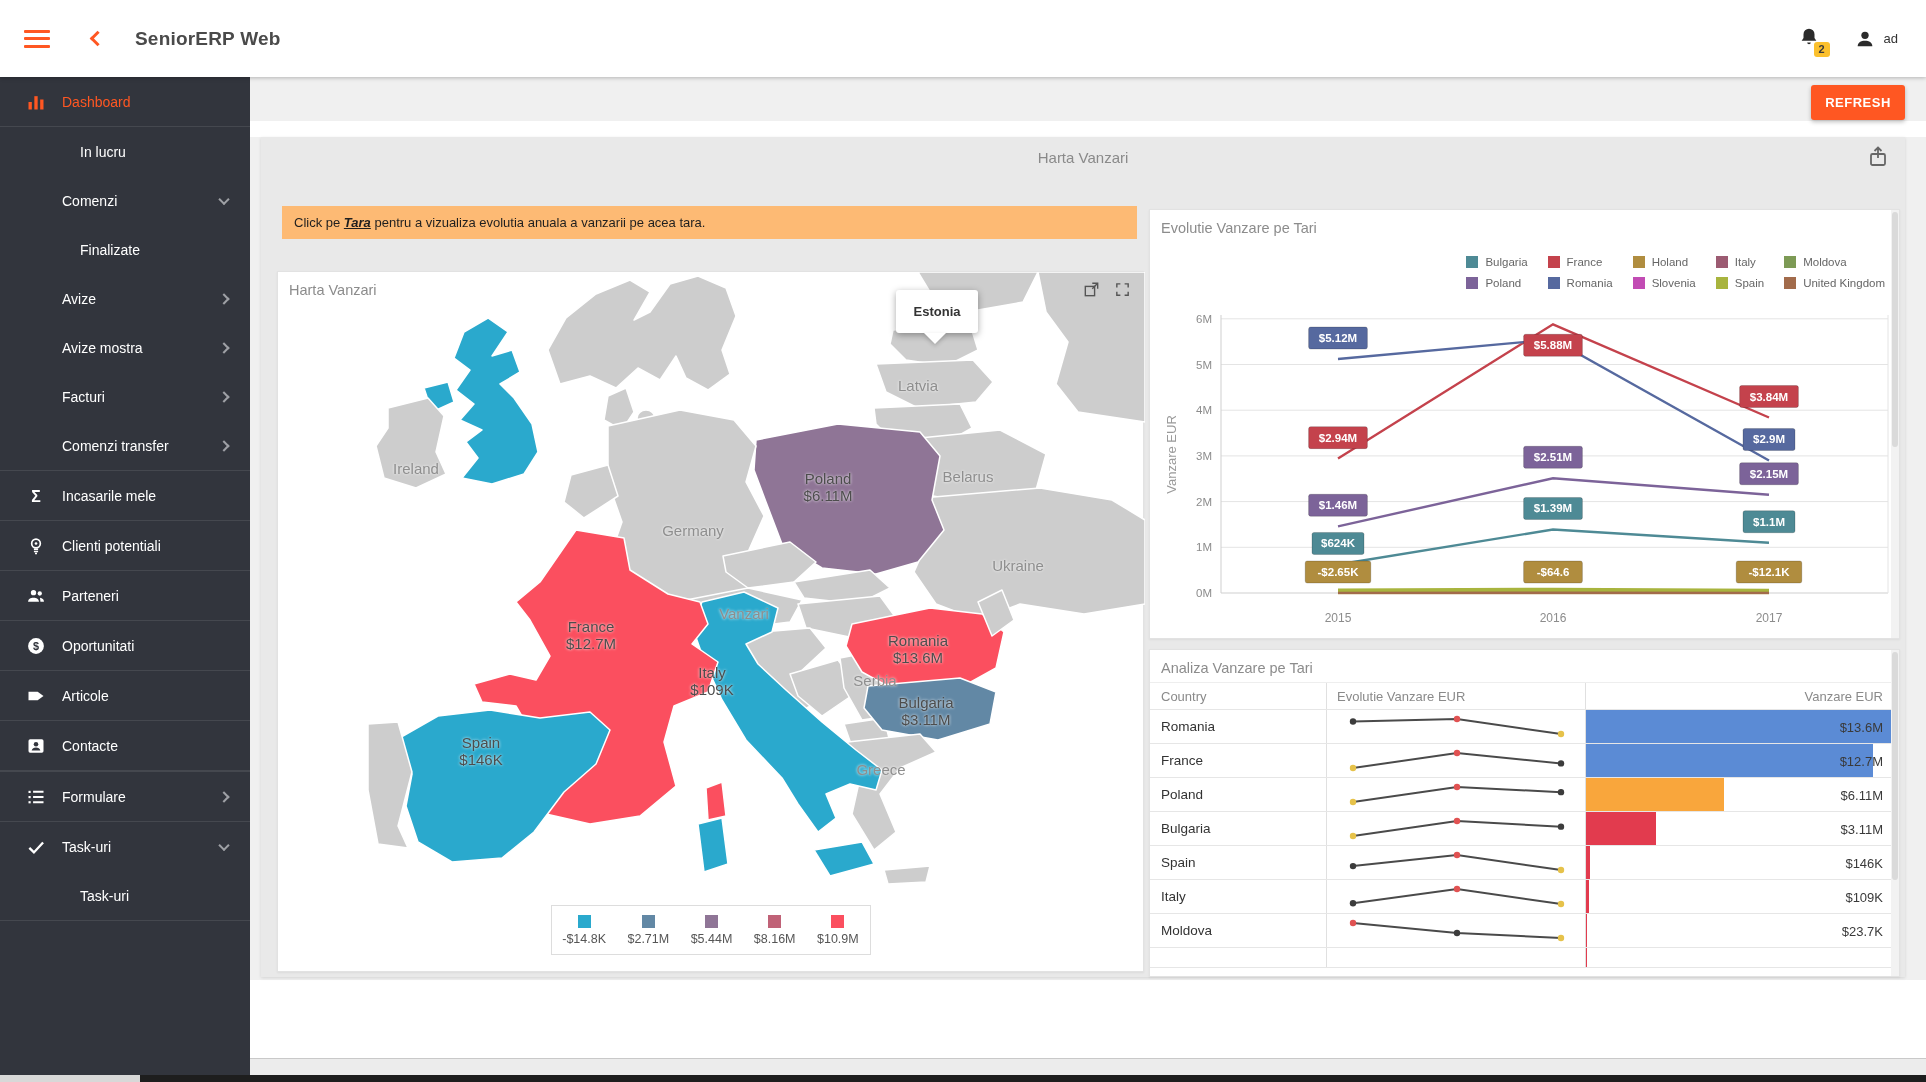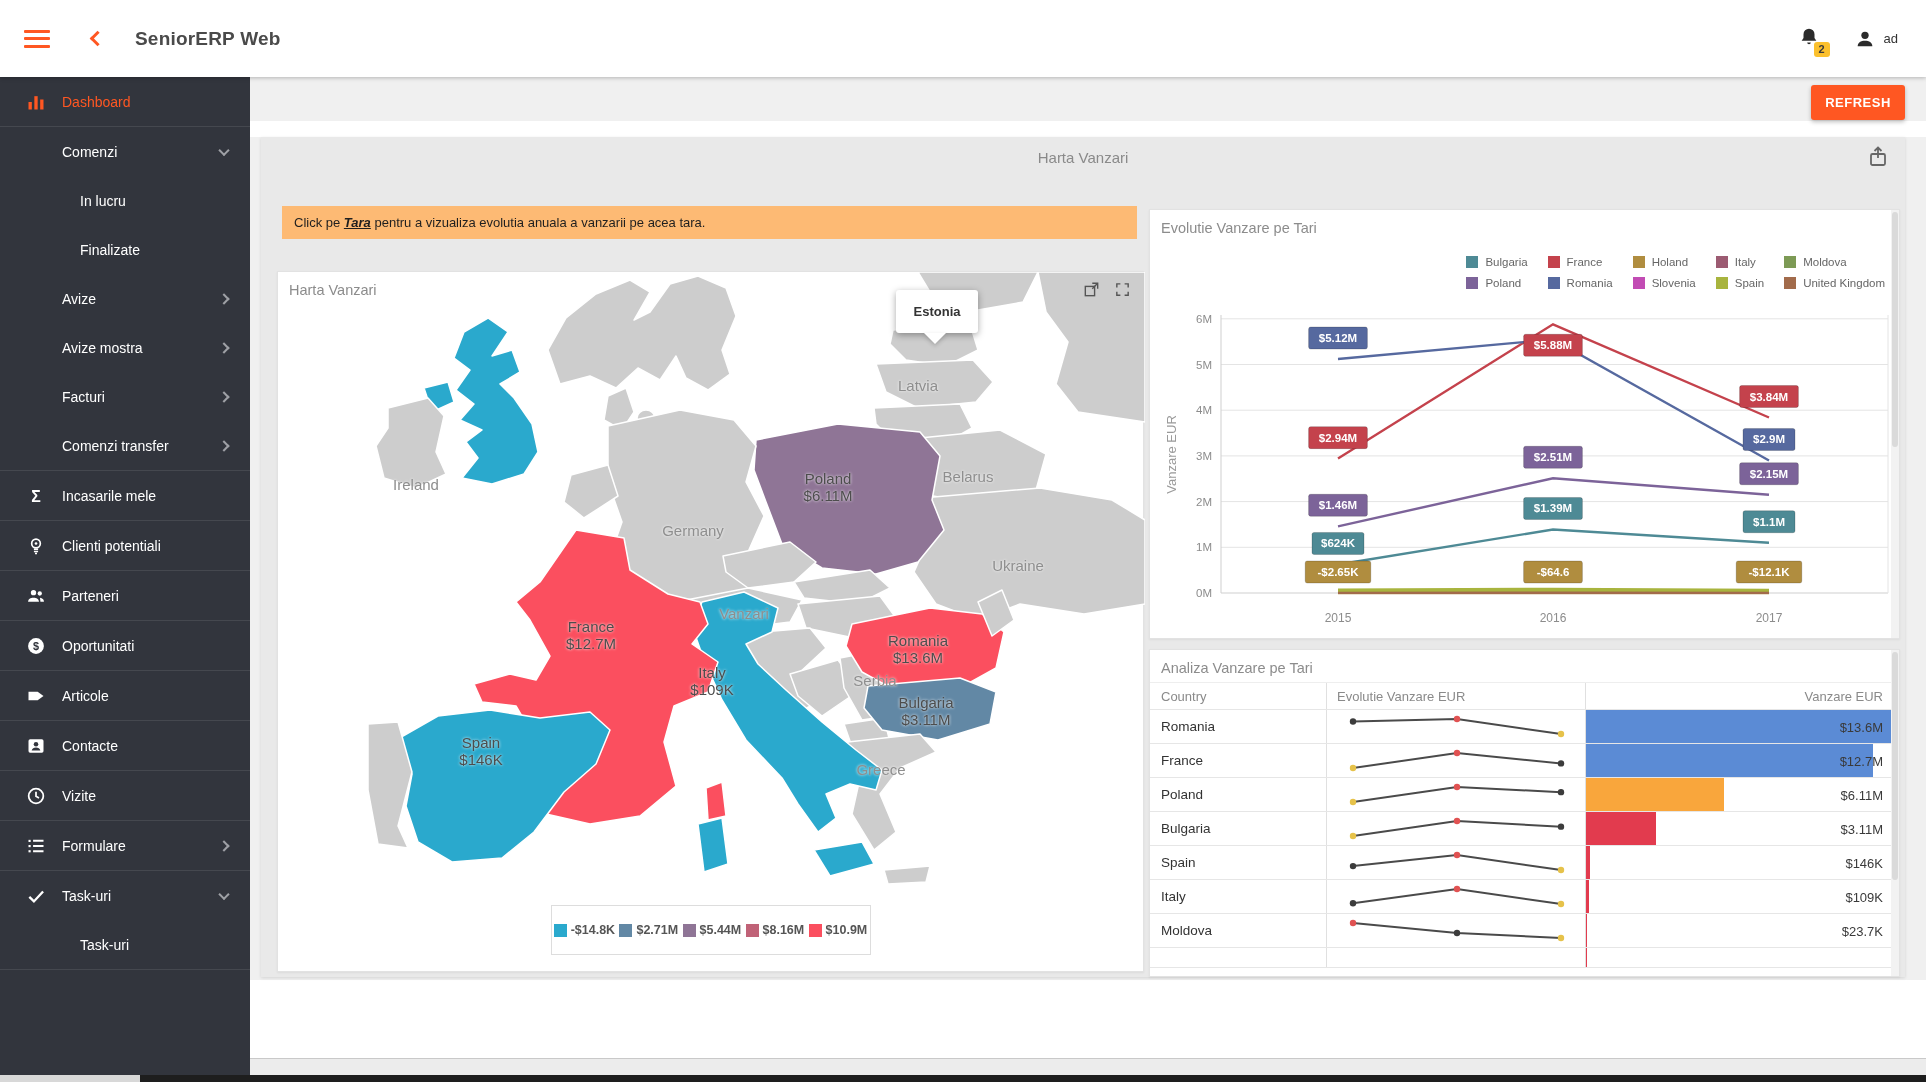--- a/index.html
+++ b/index.html
@@ -65,21 +65,21 @@
   .map-label { position:absolute; transform:translateX(-50%); text-align:center; font-size:15px; color:#8e8e8e;
                line-height:1.15; pointer-events:none; white-space:nowrap; text-shadow:0 0 3px #fff; z-index:4; }
   .map-label.valued { color:#4d4d4d; }
   .map-tooltip { position:absolute; left:618px; top:18px; width:82px; background:#fff; border-radius:3px;
                  box-shadow:0 2px 7px rgba(0,0,0,.35); text-align:center; font-size:13px; font-weight:bold; color:#333;
                  padding:14px 6px; z-index:7; }
   .map-tooltip:after { content:""; position:absolute; left:28px; bottom:-11px; border:11px solid transparent;
                        border-top-color:#fff; border-bottom:none; filter:drop-shadow(0 2px 2px rgba(0,0,0,.2)); }
   .map-legend { position:absolute; left:50%; transform:translateX(-50%); bottom:16px; width:320px; height:50px;
                 background:#fff; border:1px solid #ddd; display:flex; justify-content:space-around; align-items:center; z-index:6; }
-  .map-legend .mitem { display:flex; align-items:center; gap:4px;font-weight:bold; }
+  .map-legend .mitem { display:flex; flex-direction:column; align-items:center; gap:4px; }
   .map-legend .sw { width:13px; height:13px; }
   .map-legend .ml { font-size:12.5px; color:#555; }
 
   
   #chart-panel { left:888px; top:72px; width:751px; height:430px; }
   #chart-legend { position:absolute; right:14px; top:46px; display:grid; grid-template-columns:repeat(5,auto);
                   column-gap:20px; row-gap:9px; z-index:6; }
   #chart-legend .litem { display:flex; align-items:center; gap:7px; cursor:pointer; }
   #chart-legend .lsw { width:12px; height:12px; }
   #chart-legend .llb { font-size:11.5px; color:#666; white-space:nowrap; }
@@ -136,26 +136,26 @@
       <nav id="side-nav">
         <div class="side-item lvl0 active">
           <span class="ico"><svg viewBox="0 0 24 24" width="20" height="20">
               <rect x="3" y="12" width="4" height="9" fill="currentColor"></rect>
               <rect x="10" y="5" width="4" height="16" fill="currentColor"></rect>
               <rect x="17" y="9" width="4" height="12" fill="currentColor"></rect>
             </svg></span>
           <span class="lbl">Dashboard</span>
         </div>
         <div class="side-div"></div>
+        <div class="side-item lvl2">
+          <span class="lbl">In lucru</span>
+        </div>
         <div class="side-item lvl1">
           <span class="lbl">Comenzi</span>
           <span class="chev down"></span>
-        </div>
-        <div class="side-item lvl2">
-          <span class="lbl">In lucru</span>
         </div>
         <div class="side-item lvl2">
           <span class="lbl">Finalizate</span>
         </div>
         <div class="side-item lvl1">
           <span class="lbl">Avize</span>
           <span class="chev right"></span>
         </div>
         <div class="side-item lvl1">
           <span class="lbl">Avize mostra</span>
@@ -213,27 +213,20 @@
         <div class="side-div"></div>
         <div class="side-item lvl0">
           <span class="ico"><svg viewBox="0 0 24 24" width="20" height="20">
               <rect x="3" y="4" width="18" height="16" rx="2" fill="currentColor"></rect>
               <circle cx="12" cy="10" r="2.7" fill="#32353d"></circle>
               <path d="M6.8 17.5c.5-2.6 2.6-3.7 5.2-3.7s4.7 1.1 5.2 3.7z" fill="#32353d"></path>
             </svg></span>
           <span class="lbl">Contacte</span>
         </div>
         <div class="side-div"></div>
-        <div class="side-item lvl0">
-          <span class="ico"><svg viewBox="0 0 24 24" width="20" height="20">
-              <circle cx="12" cy="12" r="8.8" fill="none" stroke="currentColor" stroke-width="2.1"></circle>
-              <path d="M12 7v5.3l3.6 2" stroke="currentColor" stroke-width="2.1" fill="none"></path>
-            </svg></span>
-          <span class="lbl">Vizite</span>
-        </div>
         <div class="side-div"></div>
         <div class="side-item lvl0">
           <span class="ico"><svg viewBox="0 0 24 24" width="20" height="20">
               <path d="M8.5 5.8h12.5M8.5 12h12.5M8.5 18.2h12.5" stroke="currentColor" stroke-width="2.4"></path>
               <rect x="3" y="4.6" width="2.6" height="2.6" fill="currentColor"></rect>
               <rect x="3" y="10.8" width="2.6" height="2.6" fill="currentColor"></rect>
               <rect x="3" y="17" width="2.6" height="2.6" fill="currentColor"></rect>
             </svg></span>
           <span class="lbl">Formulare</span>
           <span class="chev right"></span>
@@ -322,21 +315,21 @@
         <path d="M110,136 L150,126 L166,144 L158,180 L168,202 L138,216 L106,206 L98,174 L110,156 Z" fill="#cdcdcd"></path>
       </svg>
 
       <div id="map-labels">
           <div class="map-label valued" style="left: 313px; top: 346px;">France<br>$12.7M</div>
           <div class="map-label valued" style="left: 203px; top: 462px;">Spain<br>$146K</div>
           <div class="map-label valued" style="left: 434px; top: 392px;">Italy<br>$109K</div>
           <div class="map-label valued" style="left: 550px; top: 198px;">Poland<br>$6.11M</div>
           <div class="map-label valued" style="left: 640px; top: 360px;">Romania<br>$13.6M</div>
           <div class="map-label valued" style="left: 648px; top: 422px;">Bulgaria<br>$3.11M</div>
-          <div class="map-label" style="left: 138px; top: 204px;">Ireland</div>
+          <div class="map-label" style="left: 138px; top: 188px;">Ireland</div>
           <div class="map-label" style="left: 415px; top: 250px;">Germany</div>
           <div class="map-label" style="left: 466px; top: 333px;">Vanzari</div>
           <div class="map-label" style="left: 597px; top: 400px;">Serbia</div>
           <div class="map-label" style="left: 603px; top: 489px;">Greece</div>
           <div class="map-label" style="left: 690px; top: 196px;">Belarus</div>
           <div class="map-label" style="left: 740px; top: 285px;">Ukraine</div>
           <div class="map-label" style="left: 640px; top: 105px;">Latvia</div>
         </div>
       <div class="map-tooltip">Estonia</div>
       <div class="map-legend" id="map-legend">

